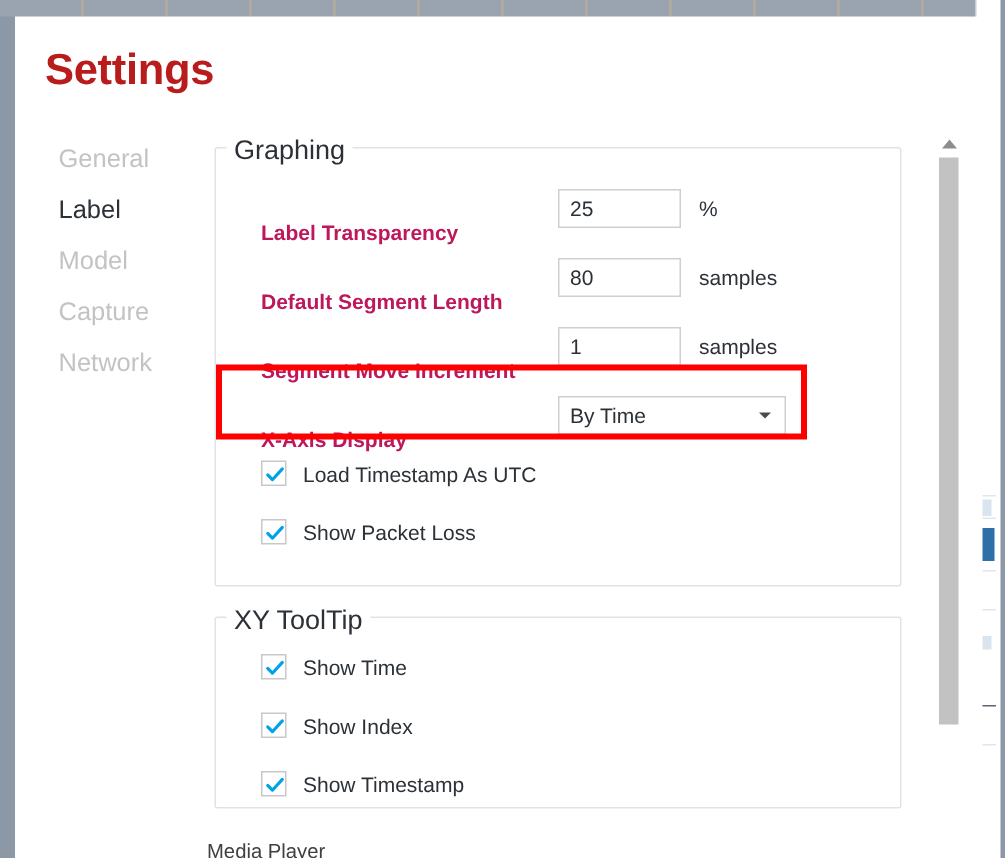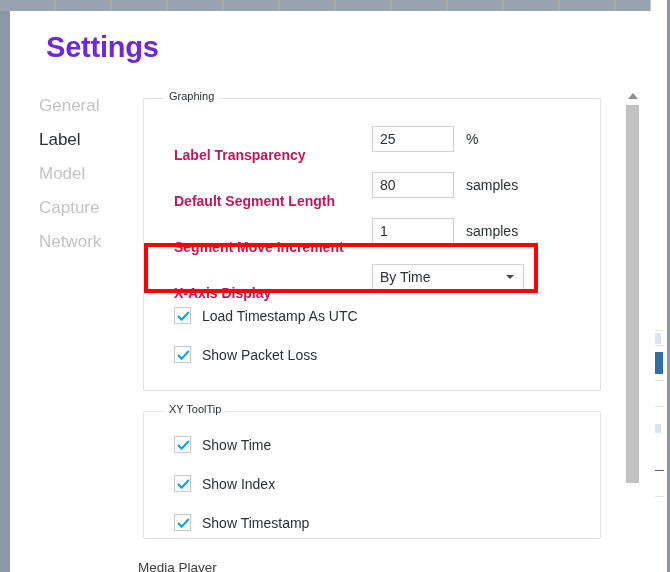--- a/index.html
+++ b/index.html
@@ -74,25 +74,25 @@
     left: 10px;
     top: 11px;
     width: 645px;
     height: 561px;
     background: #ffffff;
     overflow: hidden;
   }
 
   .page-title {
     position: absolute;
-    left: 36px;
+    left: 20px;
     top: 20px;
     font-size: 29px;
     font-weight: bold;
-    color: #6d28d9;
+    color: #b91c1c;
     letter-spacing: -0.2px;
   }
 
   
   .nav {
     position: absolute;
     left: 29px;
     top: 78px;
     width: 100px;
   }
@@ -122,24 +122,24 @@
     position: absolute;
     left: 0;
     width: 456px;
     border: 1px solid #dfe3e7;
     border-radius: 2px;
     background: transparent;
   }
   .groupbox > .gb-legend {
     position: absolute;
     top: -9px;
-    left: 20px;
+    left: 7px;
     padding: 0 5px;
     background: #ffffff;
-    font-size: 11px;
+    font-size: 18px;
     color: #2b3137;
     white-space: nowrap;
   }
 
   .row {
     position: absolute;
     left: 0;
     width: 100%;
     height: 26px;
   }

